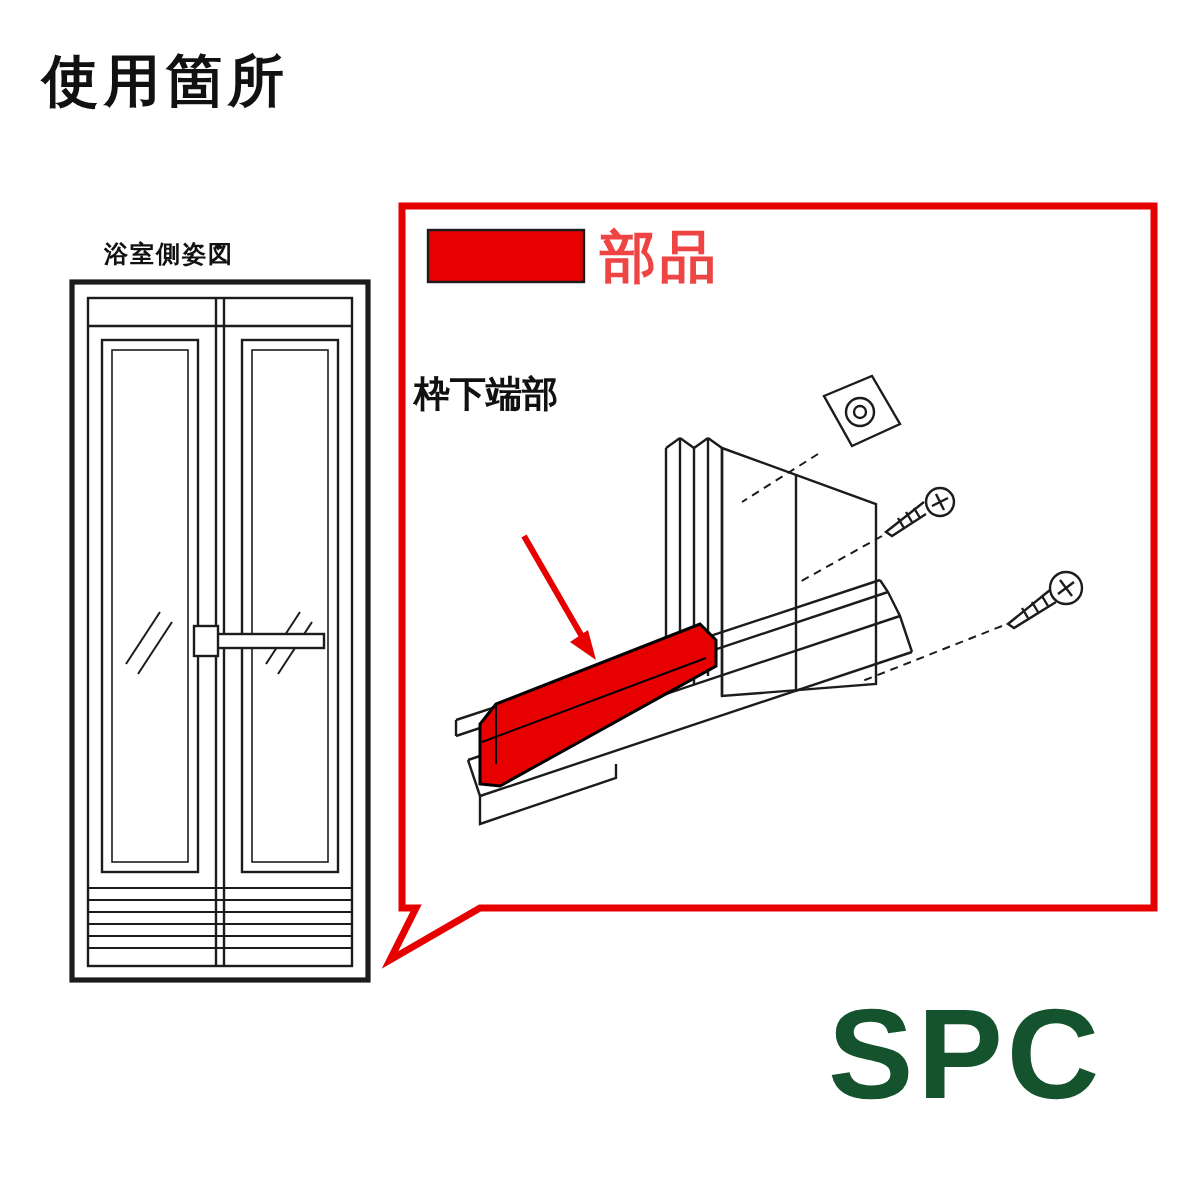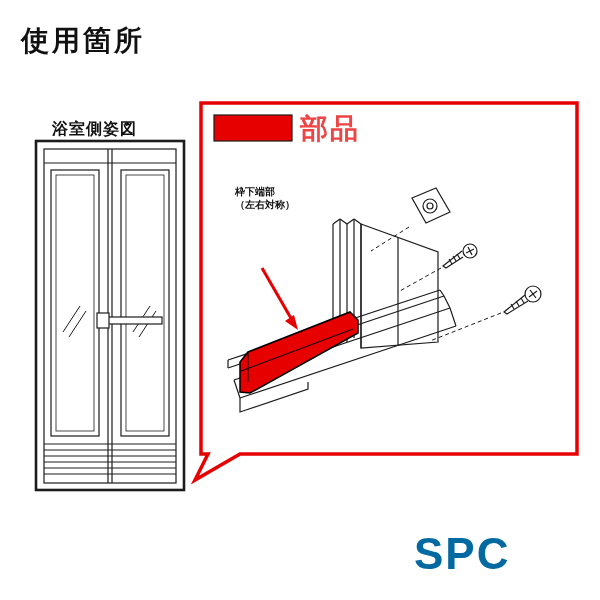--- a/index.html
+++ b/index.html
@@ -1,23 +1,23 @@
 <!DOCTYPE html>
 <html><head>
 <meta charset="utf-8">
 <style>
   html,body{margin:0;padding:0;background:#ffffff;}
   body{width:600px;height:600px;position:relative;overflow:hidden;
        font-family:"Liberation Sans","DejaVu Sans",sans-serif;color:#111;}
   .abs{position:absolute;}
   #title{left:21px;top:22px;font-size:28px;font-weight:700;letter-spacing:3px;}
-  #door-label{left:52px;top:119px;font-size:16px;font-weight:700;letter-spacing:1px;}
+  #door-label{left:52px;top:119px;font-size:12px;font-weight:700;letter-spacing:1px;}
   #legend-label{left:300px;top:110px;font-size:28px;font-weight:800;color:#ef4444;letter-spacing:2px;}
-  #part-note{left:235px;top:186px;font-size:10px;font-weight:700;line-height:1.25;font-family:Liberation Serif, serif;}
-  #watermark{left:414px;top:490px;font-size:44px;font-weight:800;color:#0369a1;letter-spacing:2px;margin-top:39px;}
+  #part-note{left:207px;top:186px;font-size:18px;font-weight:700;line-height:1.25;font-family:Liberation Serif, serif;}
+  #watermark{left:414px;top:490px;font-size:64px;font-weight:800;color:#14532d;letter-spacing:2px;}
   svg{position:absolute;left:0;top:0;}
 </style>
 </head>
 <body>
 
 <svg width="600" height="600" viewBox="0 0 600 600">
 
   <g stroke="#1c1c1c" fill="none" stroke-width="1.2">
     <rect x="36" y="141" width="148" height="349" stroke-width="2.6"></rect>
     <rect x="44" y="149" width="132" height="334"></rect>
@@ -130,16 +130,15 @@
 </svg>
 
 <div id="title" class="abs">使用箇所</div>
 
 <div id="door-label" class="abs">浴室側姿図</div>
 
 <div id="legend-label" class="abs">部品</div>
 
 <div id="part-note" class="abs">
   <div>枠下端部</div>
-  <div>（左右対称）</div>
 </div>
 
 <div id="watermark" class="abs">SPC</div>
 
 </body></html>

